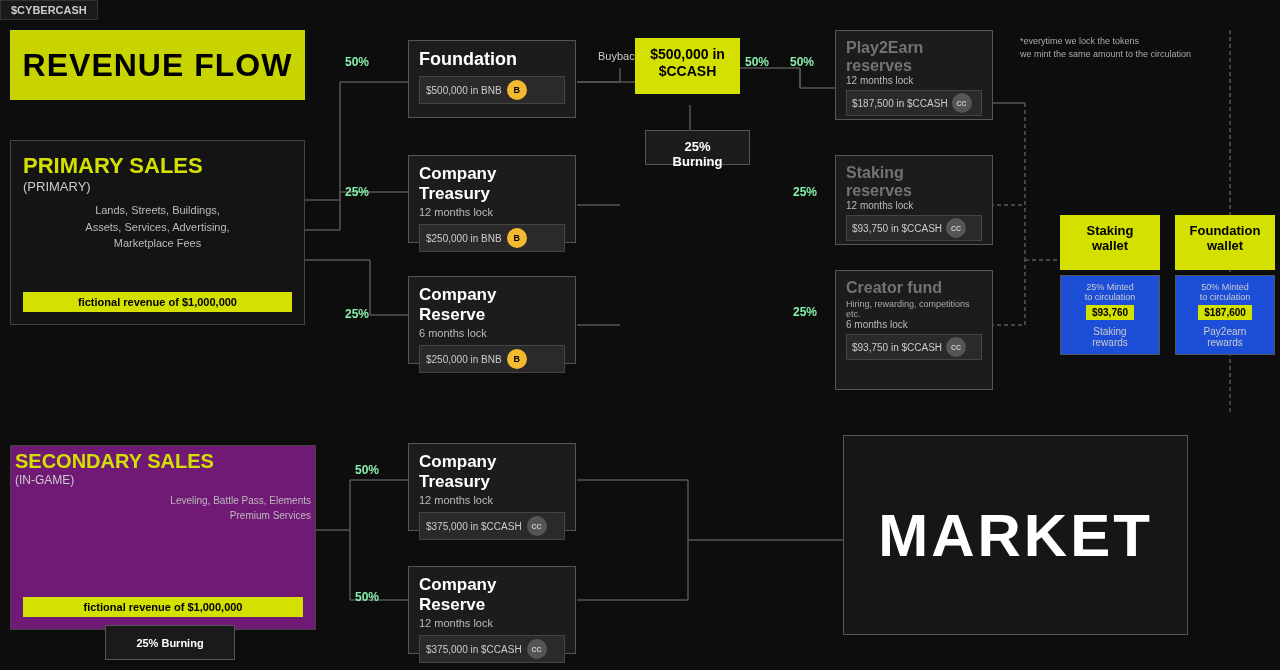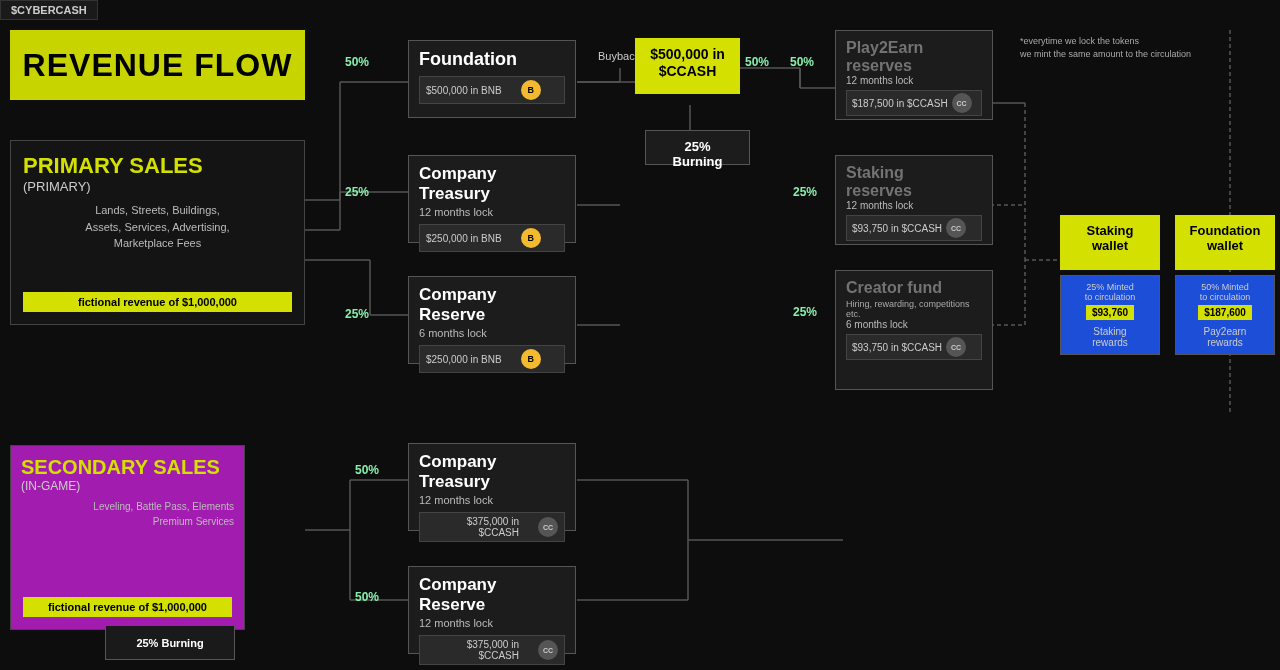--- a/index.html
+++ b/index.html
@@ -93,25 +93,25 @@
       font-size: 11px;
       font-weight: bold;
       color: #000;
     }
 
     
     .secondary-sales-box {
       position: absolute;
       top: 445px;
       left: 10px;
-      width: 235px;
+      width: 306px;
       height: 185px;
       border: 1px solid #444;
-      background: #a21caf;
-      padding: 10px;
+      background: #701a75;
+      padding: 4px;
     }
     .secondary-sales-title {
       color: #d4e000;
       font-size: 20px;
       font-weight: 900;
       text-transform: uppercase;
     }
     .secondary-sales-subtitle {
       color: #ccc;
       font-size: 12px;
@@ -161,22 +161,21 @@
     }
     .flow-box-amount-bar {
       margin-top: 6px;
       background: #2a2a2a;
       border: 1px solid #444;
       padding: 3px 6px;
       font-size: 10px;
       color: #ccc;
       display: flex;
       align-items: center;
-      gap: 19px;
-      text-align: right;
+      gap: 5px;
     }
     .bnb-icon {
       width: 20px;
       height: 20px;
       background: #f3ba2f;
       border-radius: 50%;
       display: inline-flex;
       align-items: center;
       justify-content: center;
       font-size: 9px;
@@ -548,18 +547,21 @@
     <div class="flow-box-title" style="font-size:17px;">Company<br>reserve</div>
     <div class="flow-box-subtitle">12 months lock</div>
     <div class="flow-box-amount-bar">
       <span>$375,000 in $CCASH</span>
       <span class="ccash-icon">CC</span>
     </div>
   </div>
 
   <div class="pct-label" style="left:355px; top:590px;">50%</div>
 
+  <div class="market-box" style="left:843px; top:435px; width:345px; height:200px;">
+    <span class="market-text">MARKET</span>
+  </div>
 
   <div class="burning-box">
     <span>25% Burning</span>
   </div>
 
 </div>
 
 </body></html>

